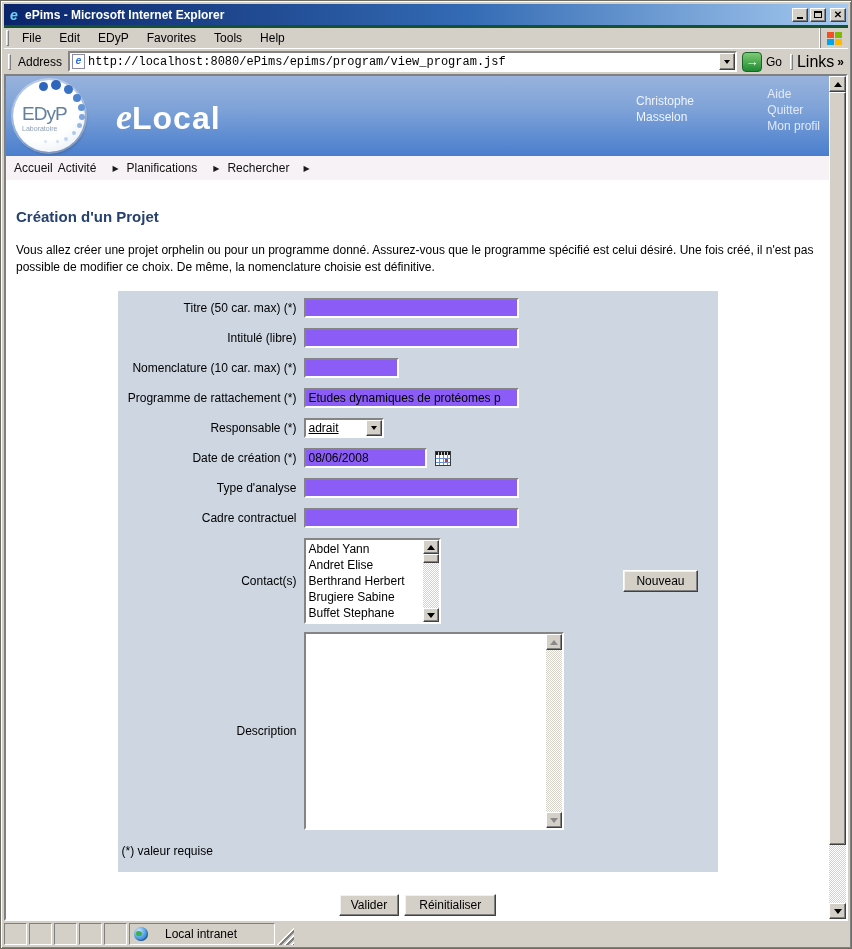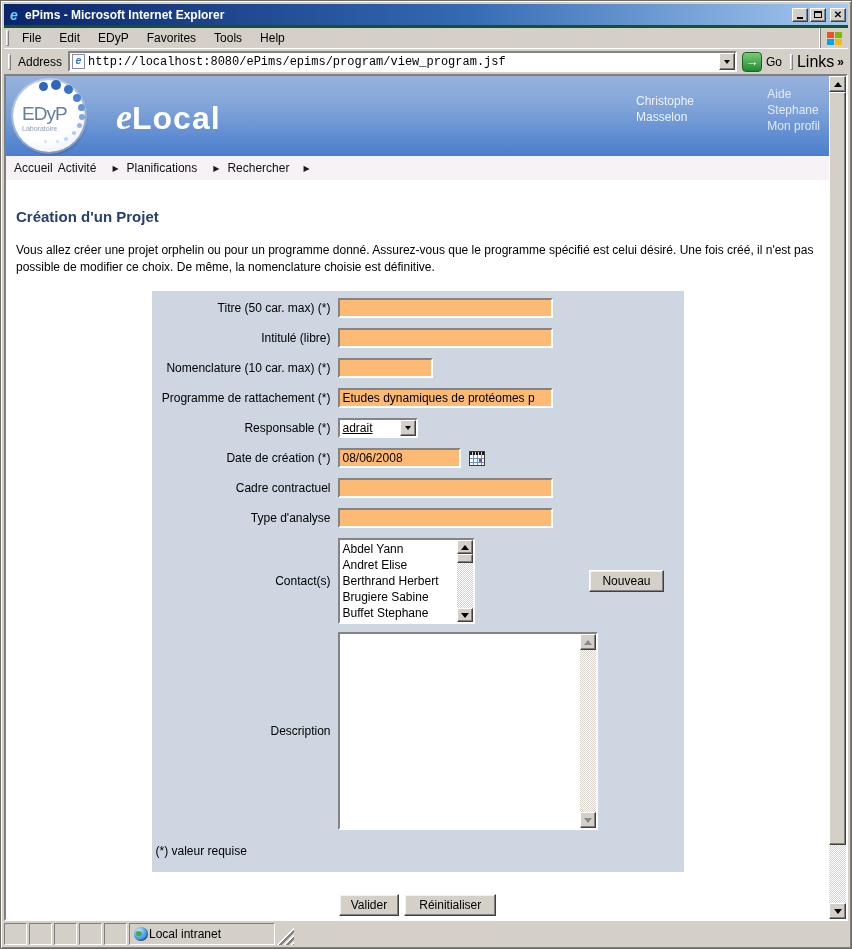--- a/index.html
+++ b/index.html
@@ -129,25 +129,25 @@
   .nav-item { cursor:pointer; }
   .nav-item + .nav-item-tight { margin-left:5px; }
   .nav-sep { font-size:8px; color:#1a1a1a; margin:0 8px 0 16px; }
   .nav-sep.trail { margin:0 0 0 14px; }
 
   
   .page-body { flex:1; padding:0 10px; overflow:hidden; }
   .page-title { margin-top:28px; font-size:15px; font-weight:bold; color:#26406f; }
   .intro { margin-top:17px; font-size:12px; line-height:17px; color:#000; }
 
-  .panel { width:532px; margin:15px auto 0; background:#cdd6e1; padding:7px 0 14px; }
+  .panel { width:600px; margin:15px auto 0; background:#cdd6e1; padding:7px 0 14px; }
   .frow { display:flex; align-items:center; margin-bottom:10px; }
   .flabel { width:186px; flex:none; text-align:right; padding-right:7px; font-size:12px; color:#000; }
   .tinput { height:20px; border:2px solid; border-color:#848484 #ffffff #ffffff #848484;
-    background:#fdba74; font-size:12px; font-family:inherit; padding:0 3px; outline:none; }
+    background:#8b5cf6; font-size:12px; font-family:inherit; padding:0 3px; outline:none; }
   .w215{width:215px} .w95{width:95px} .w123{width:123px}
 
   .select { width:80px; height:20px; border:2px solid; border-color:#848484 #fff #fff #848484;
     background:#fff; display:flex; align-items:center; }
   .select-val { flex:1; font-size:12px; padding-left:3px;text-decoration:underline; }
   .select-btn { width:16px; height:16px; flex:none; background:#d4d0c8; border:1px solid;
     border-color:#fff #404040 #404040 #fff; box-shadow:inset -1px -1px 0 #808080;
     display:flex; align-items:center; justify-content:center; }
 
   .cal-ico { width:16px; height:15px; margin-left:8px; border:1px solid #3c3c3c; background:#fff;
@@ -185,21 +185,21 @@
   .btn-row { display:flex; justify-content:center; gap:5px; margin-top:22px; }
   .btn-valider { padding:3px 11px; }
   .btn-reinit { padding:3px 14px; }
 
   
   .statusbar { height:22px; flex:none; margin-top:2px; display:flex; gap:2px; font-size:12px; }
   .pane { border:1px solid; border-color:#808080 #ffffff #ffffff #808080;
     display:flex; align-items:center; padding:0 4px; }
   .pane-main { flex:1; gap:5px; }
   .pane-small { width:23px; }
-  .pane-zone { width:146px; gap:1px; }
+  .pane-zone { width:146px; gap:17px; }
   .globe-ico { width:14px; height:14px; border-radius:50%; flex:none;
     background:radial-gradient(circle at 35% 30%, #cfeaff 0%, #5aa7e8 45%, #1f6ab8 100%);
     box-shadow:inset -1px -1px 1px rgba(0,40,90,.5); position:relative; }
   .globe-ico::after { content:""; position:absolute; left:2px; top:4px; width:6px; height:5px;
     background:#3fae4f; border-radius:40% 60% 50% 50%; }
   .resize-grip { width:17px; border:none; padding:0;
     background:linear-gradient(135deg, transparent 0 55%,
       #fff 55% 60%, #808080 60% 68%, transparent 68% 73%,
       #fff 73% 78%, #808080 78% 86%, transparent 86% 91%,
       #fff 91% 96%, #808080 96% 100%); }
@@ -271,21 +271,21 @@
         <div class="brand">
           <span class="brand-e">e</span>
           <span class="brand-rest">Local</span>
         </div>
         <div class="user-name">
           <div>Christophe</div>
           <div>Masselon</div>
         </div>
         <div class="hdr-links">
           <div>Aide</div>
-          <div>Stephane</div>
+          <div>Quitter</div>
           <div>Mon profil</div>
         </div>
       </div>
 
       <div class="nav">
         <span class="nav-item">Accueil</span>
         <span class="nav-item nav-item-tight">Activité</span>
         <span class="nav-sep">▶</span>
         <span class="nav-item">Planifications</span>
         <span class="nav-sep">▶</span>
@@ -329,26 +329,26 @@
             </span>
           </div>
 
           <div class="frow">
             <span class="flabel">Date de création (*)</span>
             <input class="tinput w123" type="text" value="08/06/2008" style="">
             <span class="cal-ico"></span>
           </div>
 
           <div class="frow">
+            <span class="flabel">Type d'analyse</span>
+            <input class="tinput w215" type="text" style="">
+          </div>
+
+          <div class="frow">
             <span class="flabel">Cadre contractuel</span>
-            <input class="tinput w215" type="text" style="">
-          </div>
-
-          <div class="frow">
-            <span class="flabel">Type d'analyse</span>
             <input class="tinput w215" type="text" style="">
           </div>
 
           <div class="frow" style="margin-bottom:8px">
             <span class="flabel">Contact(s)</span>
             <span class="listbox">
               <span class="list-items">
                 <div>Abdel Yann</div>
                 <div>Andret Elise</div>
                 <div>Berthrand Herbert</div>

